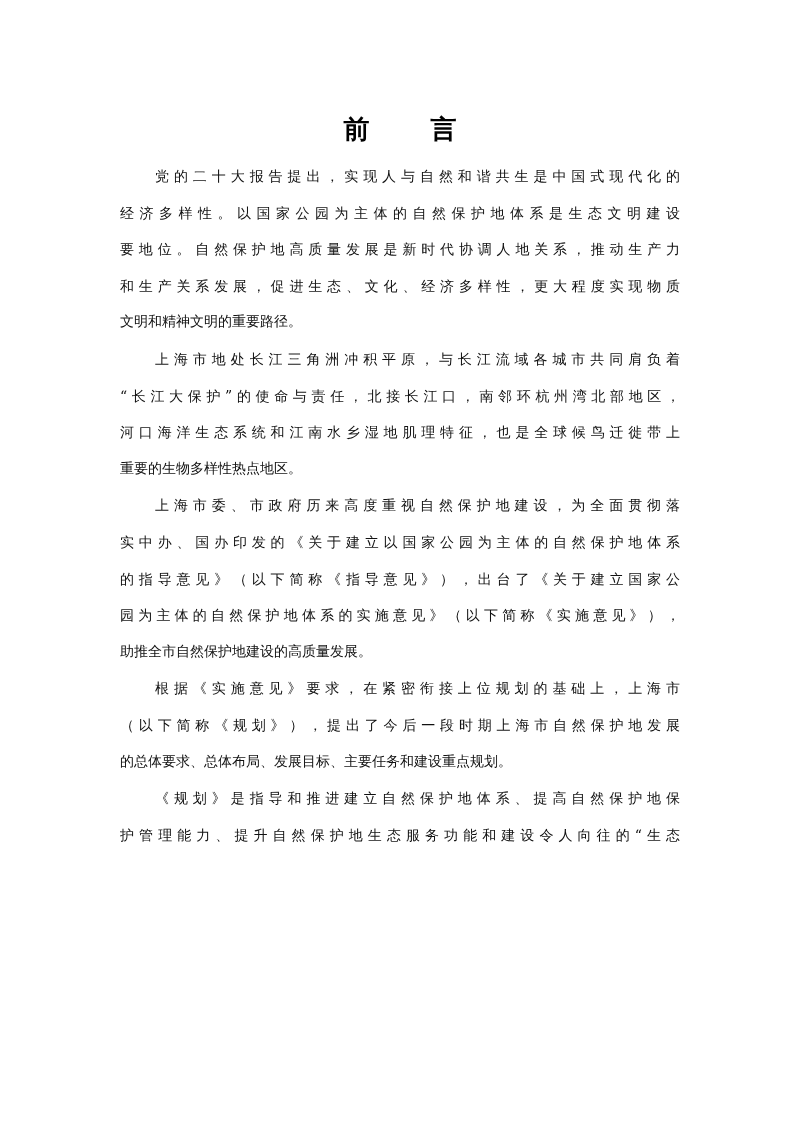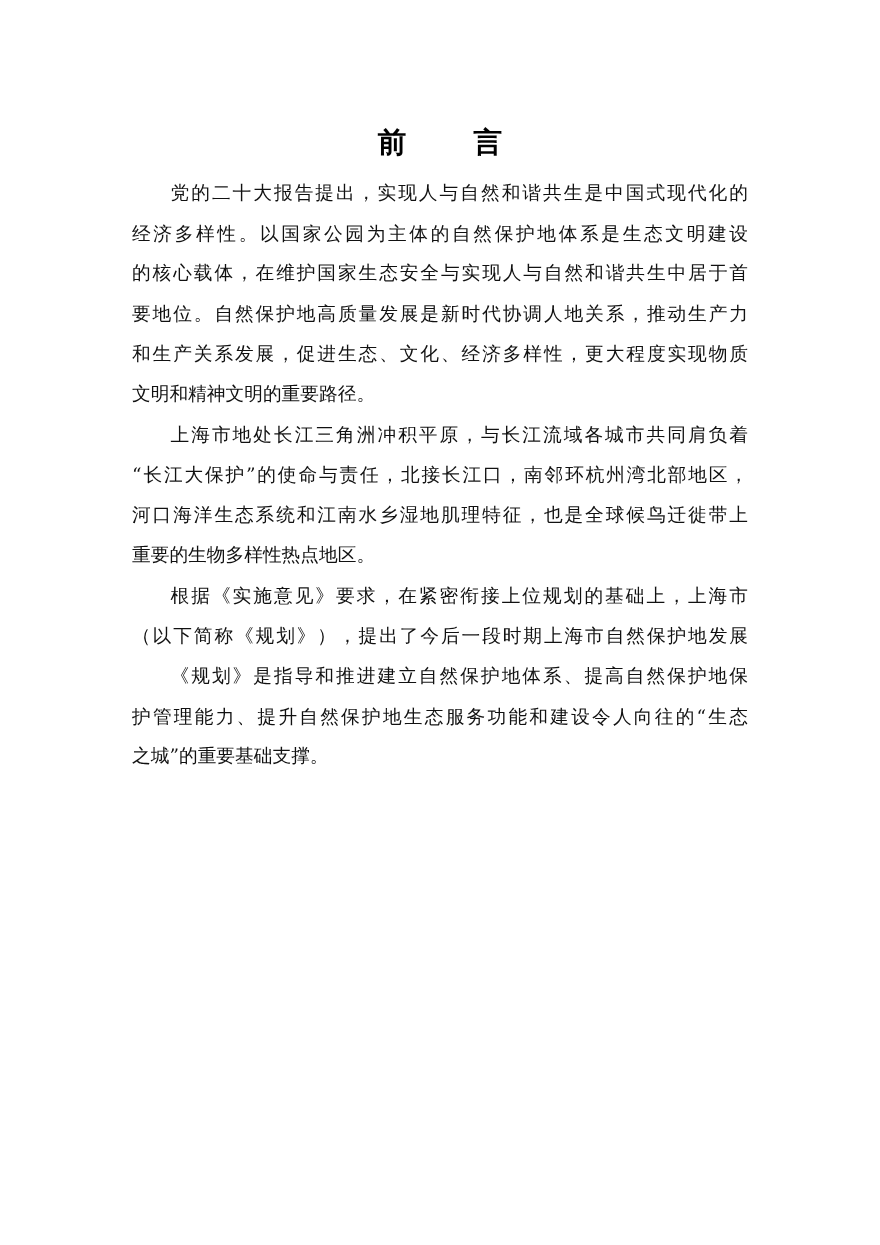--- a/index.html
+++ b/index.html
@@ -3,54 +3,60 @@
 <meta charset="utf-8">
 <style>
   html, body { margin: 0; padding: 0; background: #ffffff; }
   body { width: 800px; height: 1132px; position: relative; overflow: hidden;
          font-family: "DejaVu Serif", "Liberation Serif", serif; color: #111; }
   .page { position: absolute; left: 0; top: 0; width: 800px; height: 1132px; background: #fff; }
   .title { position: absolute; top: 112px; left: 0; width: 800px; text-align: center;
            font-family: "DejaVu Sans", "Liberation Sans", sans-serif; font-weight: bold;
            font-size: 26px; letter-spacing: 26px; text-indent: 26px; color: #000; }
   .body { position: absolute; left: 120px; top: 158px; width: 560px; }
-  .line { height: 36.6px; line-height: 36.6px; font-size: 17px; white-space: nowrap;
+  .line { height: 36.6px; line-height: 36.6px; font-size: 14px; white-space: nowrap;
           text-align: justify; text-align-last: justify; overflow: hidden; }
   .line.indent { padding-left: 35px; }
-  .line.last { text-align-last: left; }
+  .line.last { text-align-last: left; font-family: Liberation Serif, serif; }
 </style>
 </head>
 <body>
 
 <div class="page">
   <div class="title">前 言</div>
 
   <div class="body">
 
     <div>
       <div class="line indent">党的二十大报告提出，实现人与自然和谐共生是中国式现代化的</div>
       <div class="line">经济多样性。以国家公园为主体的自然保护地体系是生态文明建设</div>
-      <div class="line">的核心载体，在维护国家生态安全与实现人与自然和谐共生中居于首</div>
       <div class="line">要地位。自然保护地高质量发展是新时代协调人地关系，推动生产力</div>
       <div class="line">和生产关系发展，促进生态、文化、经济多样性，更大程度实现物质</div>
       <div class="line last">文明和精神文明的重要路径。</div>
     </div>
 
     <div>
       <div class="line indent">上海市地处长江三角洲冲积平原，与长江流域各城市共同肩负着</div>
       <div class="line">“长江大保护”的使命与责任，北接长江口，南邻环杭州湾北部地区，</div>
       <div class="line">河口海洋生态系统和江南水乡湿地肌理特征，也是全球候鸟迁徙带上</div>
       <div class="line last">重要的生物多样性热点地区。</div>
     </div>
 
+    <div>
+      <div class="line indent">上海市委、市政府历来高度重视自然保护地建设，为全面贯彻落</div>
+      <div class="line">实中办、国办印发的《关于建立以国家公园为主体的自然保护地体系</div>
+      <div class="line">的指导意见》（以下简称《指导意见》），出台了《关于建立国家公</div>
+      <div class="line">园为主体的自然保护地体系的实施意见》（以下简称《实施意见》），</div>
+      <div class="line last">助推全市自然保护地建设的高质量发展。</div>
+    </div>
 
     <div>
       <div class="line indent">根据《实施意见》要求，在紧密衔接上位规划的基础上，上海市</div>
       <div class="line">（以下简称《规划》），提出了今后一段时期上海市自然保护地发展</div>
+      <div class="line last">的总体要求、总体布局、发展目标、主要任务和建设重点规划。</div>
     </div>
 
     <div>
       <div class="line indent">《规划》是指导和推进建立自然保护地体系、提高自然保护地保</div>
       <div class="line">护管理能力、提升自然保护地生态服务功能和建设令人向往的“生态</div>
-      <div class="line last">之城”的重要基础支撑。</div>
     </div>
   </div>
 </div>
 
 </body></html>

